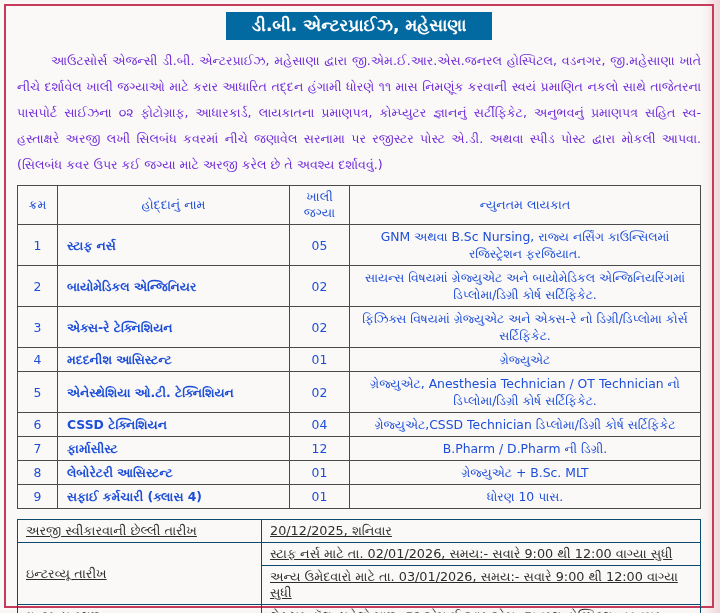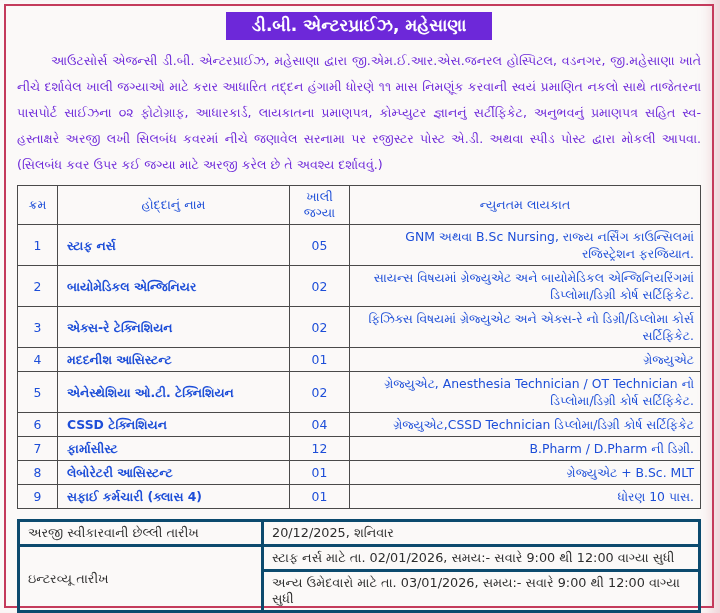--- a/index.html
+++ b/index.html
@@ -20,21 +20,21 @@
     inset: 4px 6px 5px 4px;
     border: 2px solid #c43b5c;
     padding: 4px 11px 6px 11px;
     background: transparent;
   }
 
   
   .banner-wrap { text-align: center; margin-top: 2px; }
   .banner {
     display: inline-block;
-    background: #6d28d9;
+    background: #0369a1;
     color: #ffffff;
     font-weight: bold;
     font-size: 17px;
     padding: 3px 26px 5px 26px;
   }
 
   
   .intro {
     margin-top: 8px;
     font-size: 12.6px;
@@ -45,27 +45,27 @@
   }
 
   
   table { border-collapse: collapse; width: 100%; }
   .vac-table { margin-top: 7px; font-size: 12.4px; color: #1d4ed8; }
   .vac-table th, .vac-table td { border: 1px solid #4a4a4a; padding: 2px 6px; }
   .vac-table th { font-weight: normal; text-align: center; font-size: 12.6px; padding: 3px 4px; }
   .col-sr   { width: 40px; text-align: center; }
   .col-post { width: 232px; text-align: left; font-weight: bold; }
   .col-vac  { width: 60px; text-align: center; }
-  .col-qual { text-align: right; }
+  .col-qual { text-align: center; }
   .vac-table td.col-qual { line-height: 17px; padding-top: 3px; padding-bottom: 3px; }
   .vac-table td.col-post { padding-left: 9px; }
 
   
   .sch-table { margin-top: 10px; font-size: 12.8px; color: #2c2c2c; }
-  .sch-table td { border: 3px solid #0c4a6e; padding: 3px 8px; height: 22px; }
+  .sch-table td { border: 1px solid #0c4a6e; padding: 3px 8px; height: 22px; text-decoration: underline; }
   .sch-label { width: 244px; }
 </style>
 </head>
 <body>
 
 <div class="page">
   <div class="frame">
 
     <div class="banner-wrap">
       <div class="banner">ડી.બી. એન્ટરપ્રાઈઝ, મહેસાણા</div>

